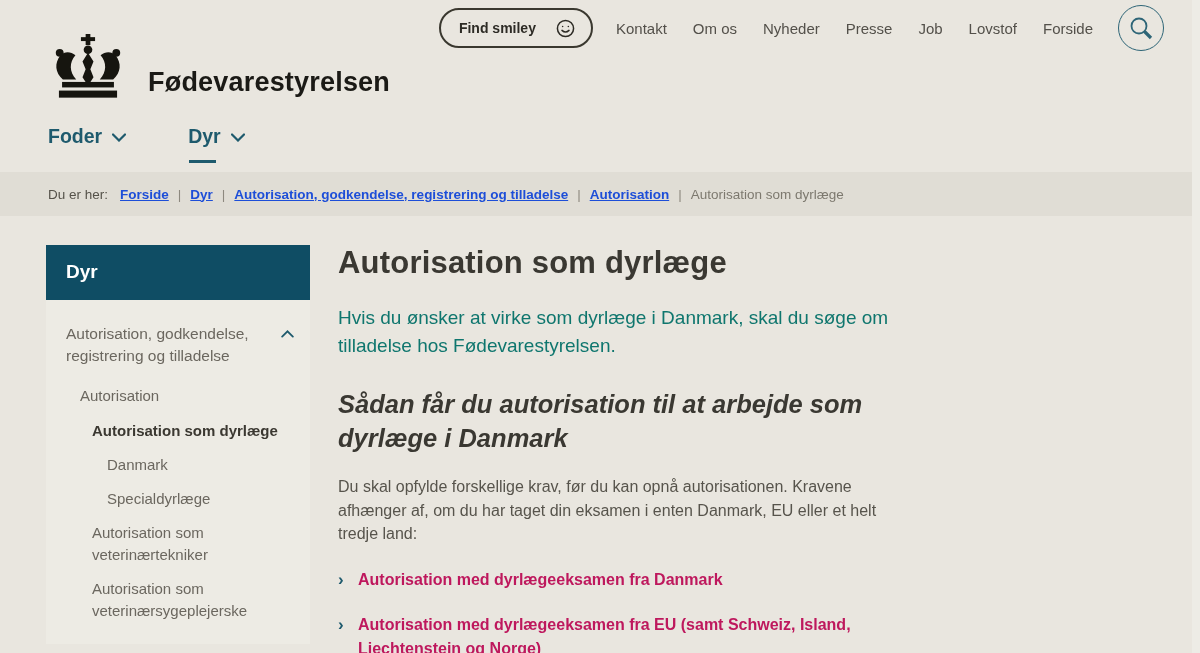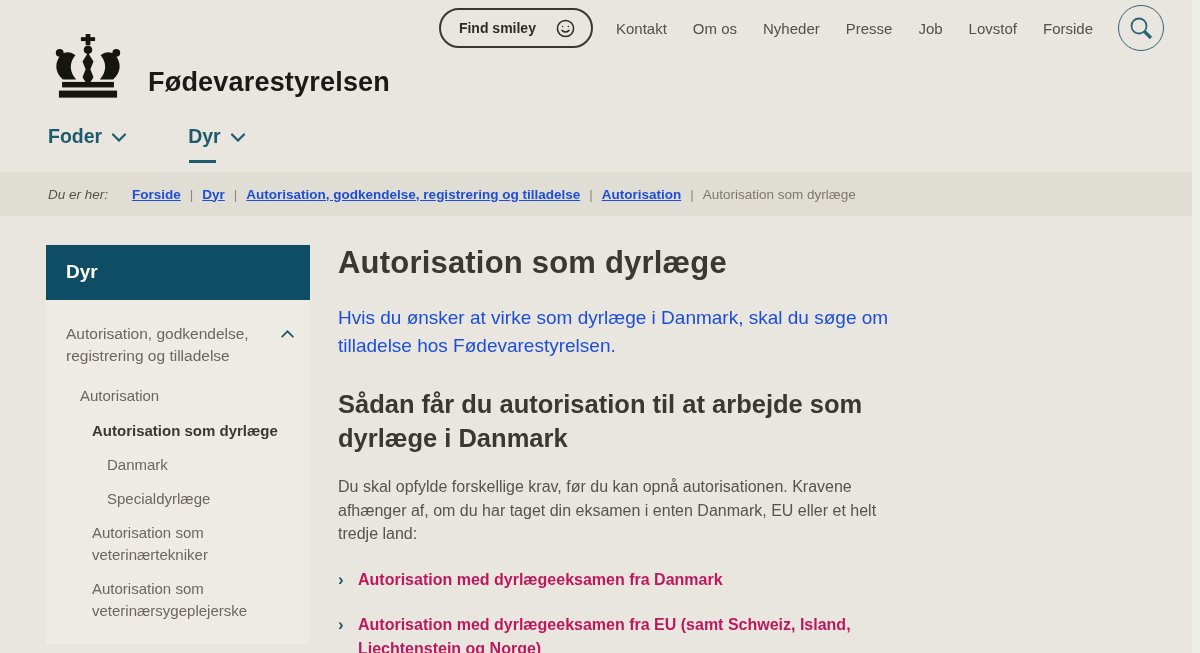--- a/index.html
+++ b/index.html
@@ -42,43 +42,43 @@
   .mainnav-item .chev { width:14px; height:9px; color:#1e5a6d; margin-top:3px; }
   .mainnav-item.active::after {
     content:""; position:absolute; left:1px; bottom:-15px; width:27px; height:3px; background:#1e5a6d;
   }
 
   
   .breadcrumb {
     height:44px; background:#e0ddd5; display:flex; align-items:center;
     padding-left:48px; font-size:13.5px; color:#6d6a61; white-space:nowrap;
   }
-  .crumb-prefix { margin-right:24px; color:#55524a;font-style:italic; }
+  .crumb-prefix { margin-right:12px; color:#55524a; }
   .crumb-link { color:#1d4ed8; font-weight:bold; text-decoration:underline; }
   .crumb-sep { color:#8d897f; margin:0 9px; }
   .crumb-current { color:#7d796f; }
 
   
   .content-wrap { display:flex; align-items:flex-start; padding:29px 0 0 46px; }
 
   .sidebar { width:264px; flex:none; }
   .side-head { background:#0f4d64; color:#ffffff; font-size:19px; font-weight:bold; padding:16px 0 17px 20px; }
   .side-body { background:#edebe4; padding:12px 0 16px; }
   .s-item { color:#6b675f; font-size:15.5px; line-height:22px; cursor:pointer; }
   .s-lvl1 { display:flex; justify-content:space-between; align-items:flex-start; padding:11px 16px 11px 20px; }
   .s-lvl1 .chev { width:13px; height:8px; color:#1e5a6d; flex:none; margin-top:7px; }
   .s-lvl2 { padding:7px 14px 7px 34px; font-size:15px; }
   .s-lvl3 { padding:6px 14px 6px 46px; font-size:15px; }
   .s-lvl4 { padding:6px 14px 6px 61px; font-size:15px; }
   .s-active { font-weight:bold; color:#3b3831; }
 
   .main { margin-left:28px; width:566px; }
   .page-title { font-size:31px; font-weight:600; color:#3a3832; margin:0 0 23px; letter-spacing:.2px; }
-  .intro { font-size:19px; line-height:28px; color:#1d4ed8; margin:0 0 20px; width:552px; }
-  .section-heading { font-size:25.5px; line-height:34px; font-weight:600; color:#3a3832; margin:27px 0 20px; }
+  .intro { font-size:19px; line-height:28px; color:#0f766e; margin:0 0 20px; width:552px; }
+  .section-heading { font-size:25.5px; line-height:34px; font-weight:600; color:#3a3832; margin:27px 0 20px;font-style:italic; }
   .para { font-size:16px; line-height:23.5px; color:#57544c; margin:0 0 11px; }
   .linklist { margin-top:22px; }
   .linkitem { display:flex; margin-bottom:21px; font-size:16px; line-height:24px; }
   .arrow-ic { color:#1e5a6d; font-weight:bold; font-size:17px; flex:none; width:20px; }
   .link-bold { color:#be185d; font-weight:bold; }
   .link-suffix { color:#57544c; font-weight:normal; }
 
   .edge-strip { position:absolute; top:0; right:0; width:8px; height:653px; background:#edece6; }
 </style>
 </head>

